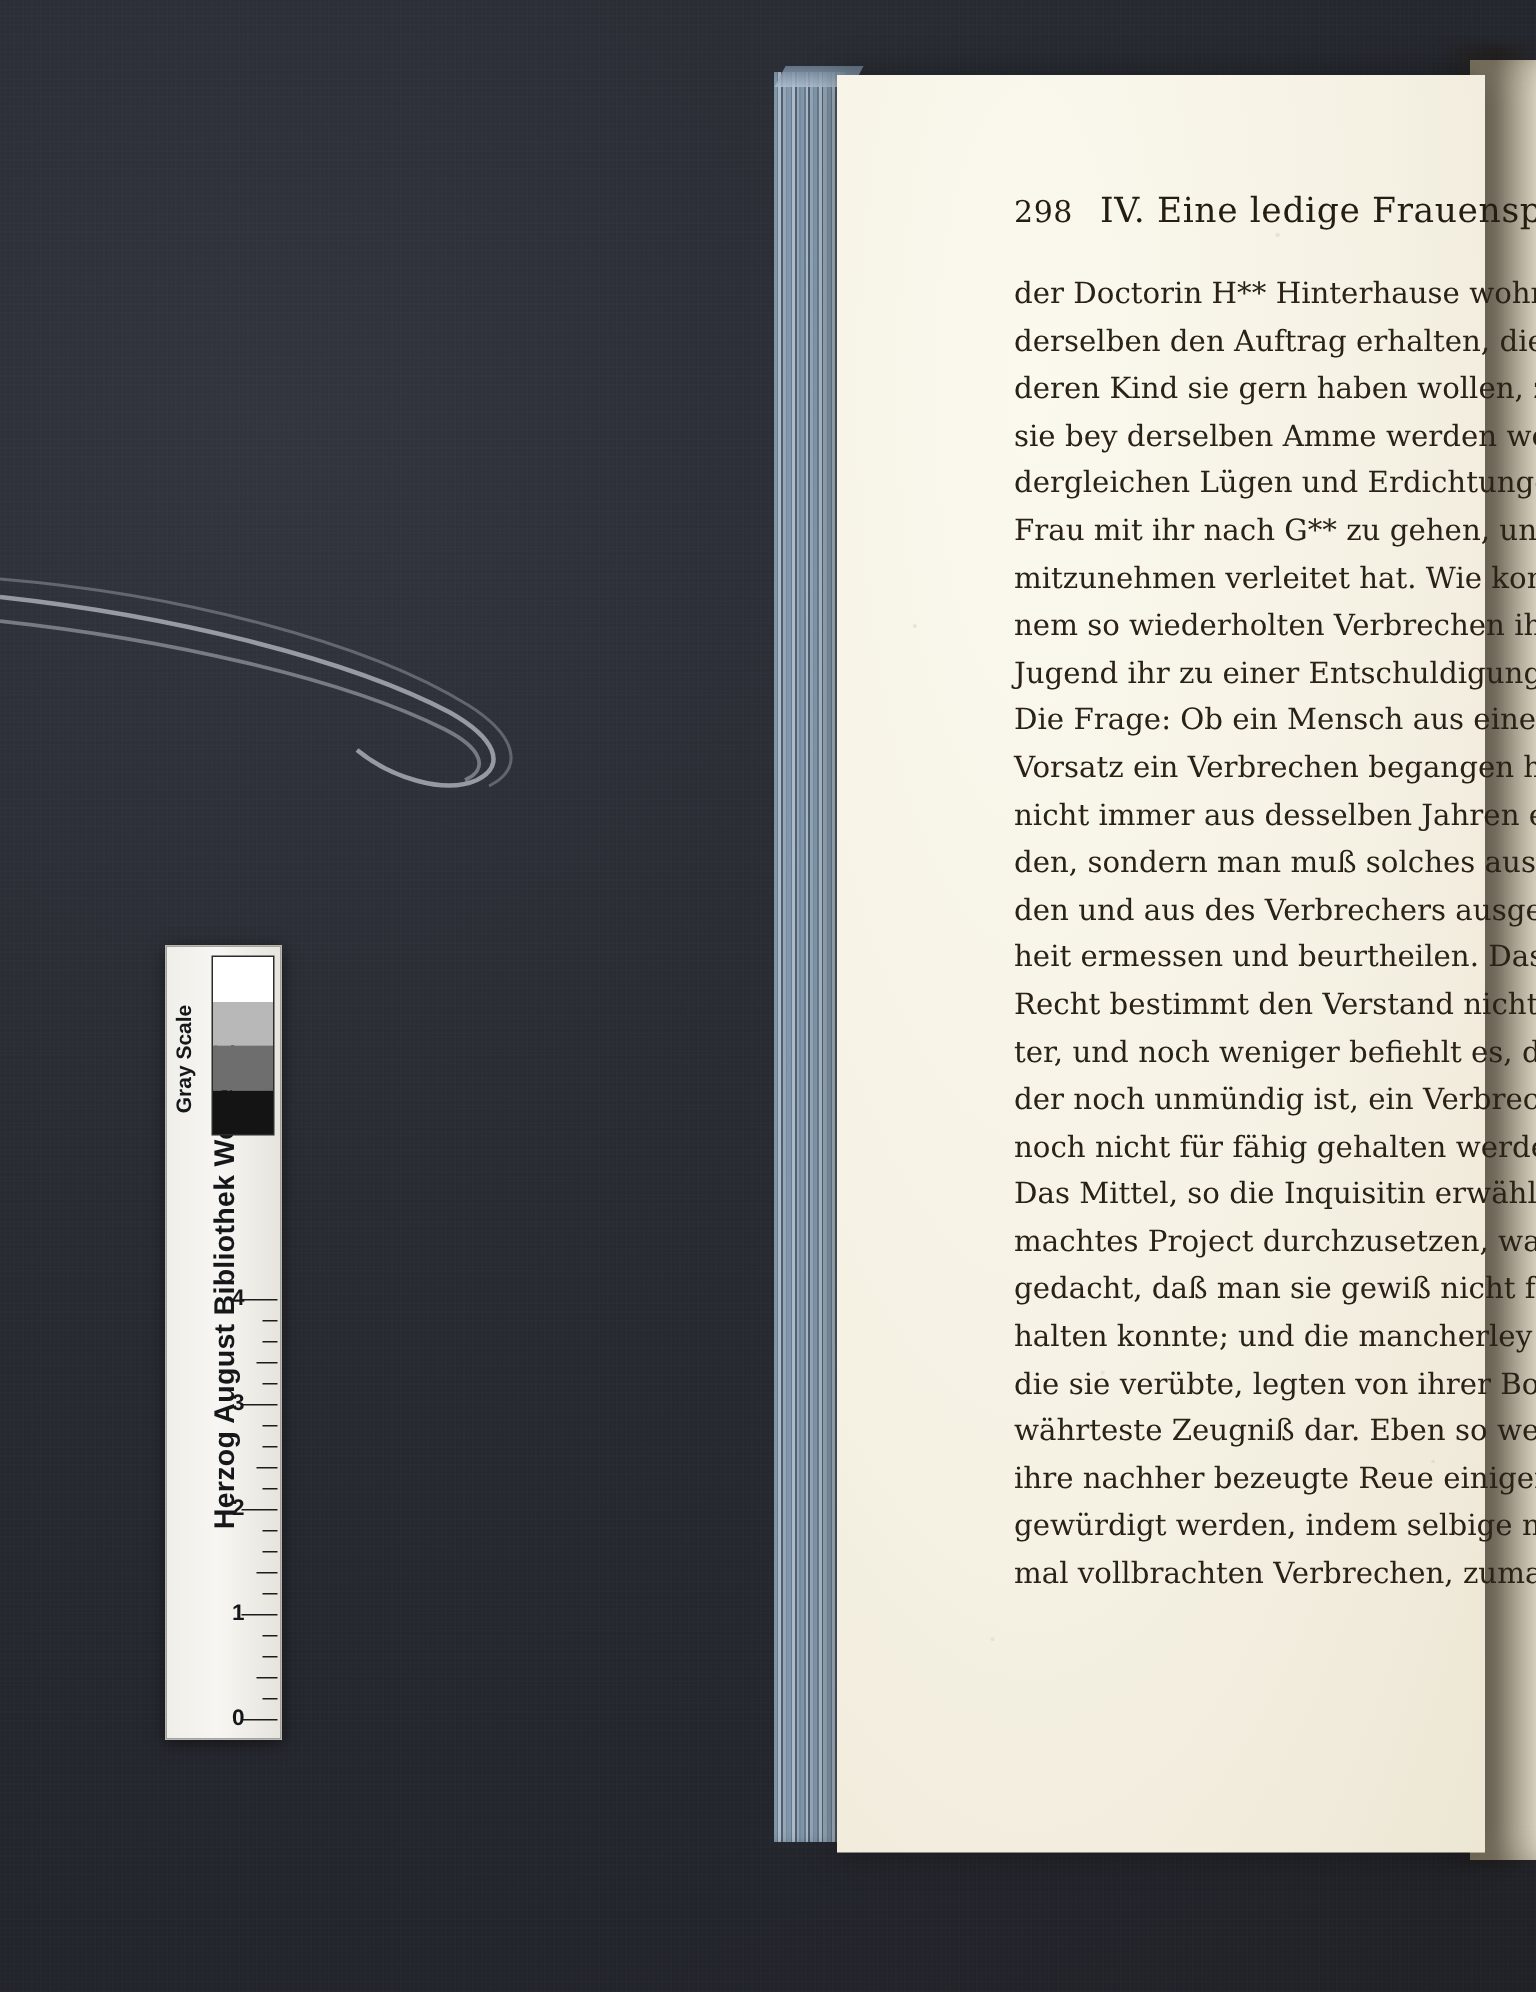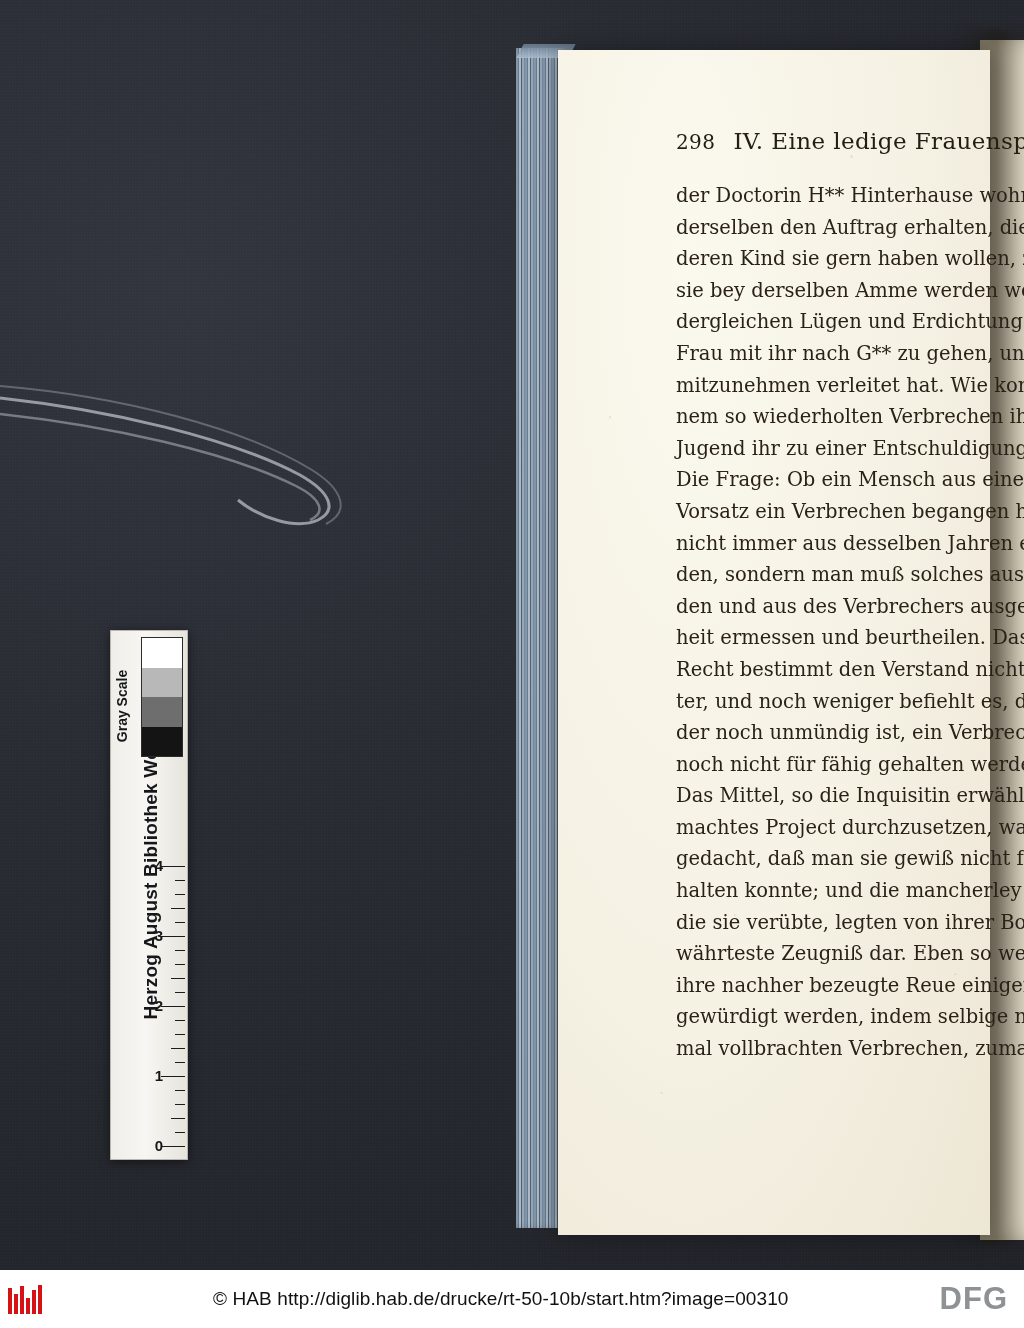--- a/index.html
+++ b/index.html
@@ -375,26 +375,14 @@
       <div class="num" style="top:210px">1</div>
       <div class="tick" style="top:224px;width:10px"></div>
       <div class="tick" style="top:238px;width:10px"></div>
       <div class="tick" style="top:252px;width:14px"></div>
       <div class="tick" style="top:266px;width:10px"></div>
       <div class="tick" style="top:280px;width:24px"></div>
       <div class="num" style="top:280px">0</div>
     </div>
   </div>
 
-  <div class="footer">
-    <div class="footer-barcode">
-      <i></i>
-        <i></i>
-        <i></i>
-        <i></i>
-        <i></i>
-        <i></i>
-    </div>
-    <div class="footer-text">© HAB  http://diglib.hab.de/drucke/rt-50-10b/start.htm?image=00310</div>
-    <div class="footer-dfg">DFG</div>
-  </div>
 
 </div>
 
 </body></html>

